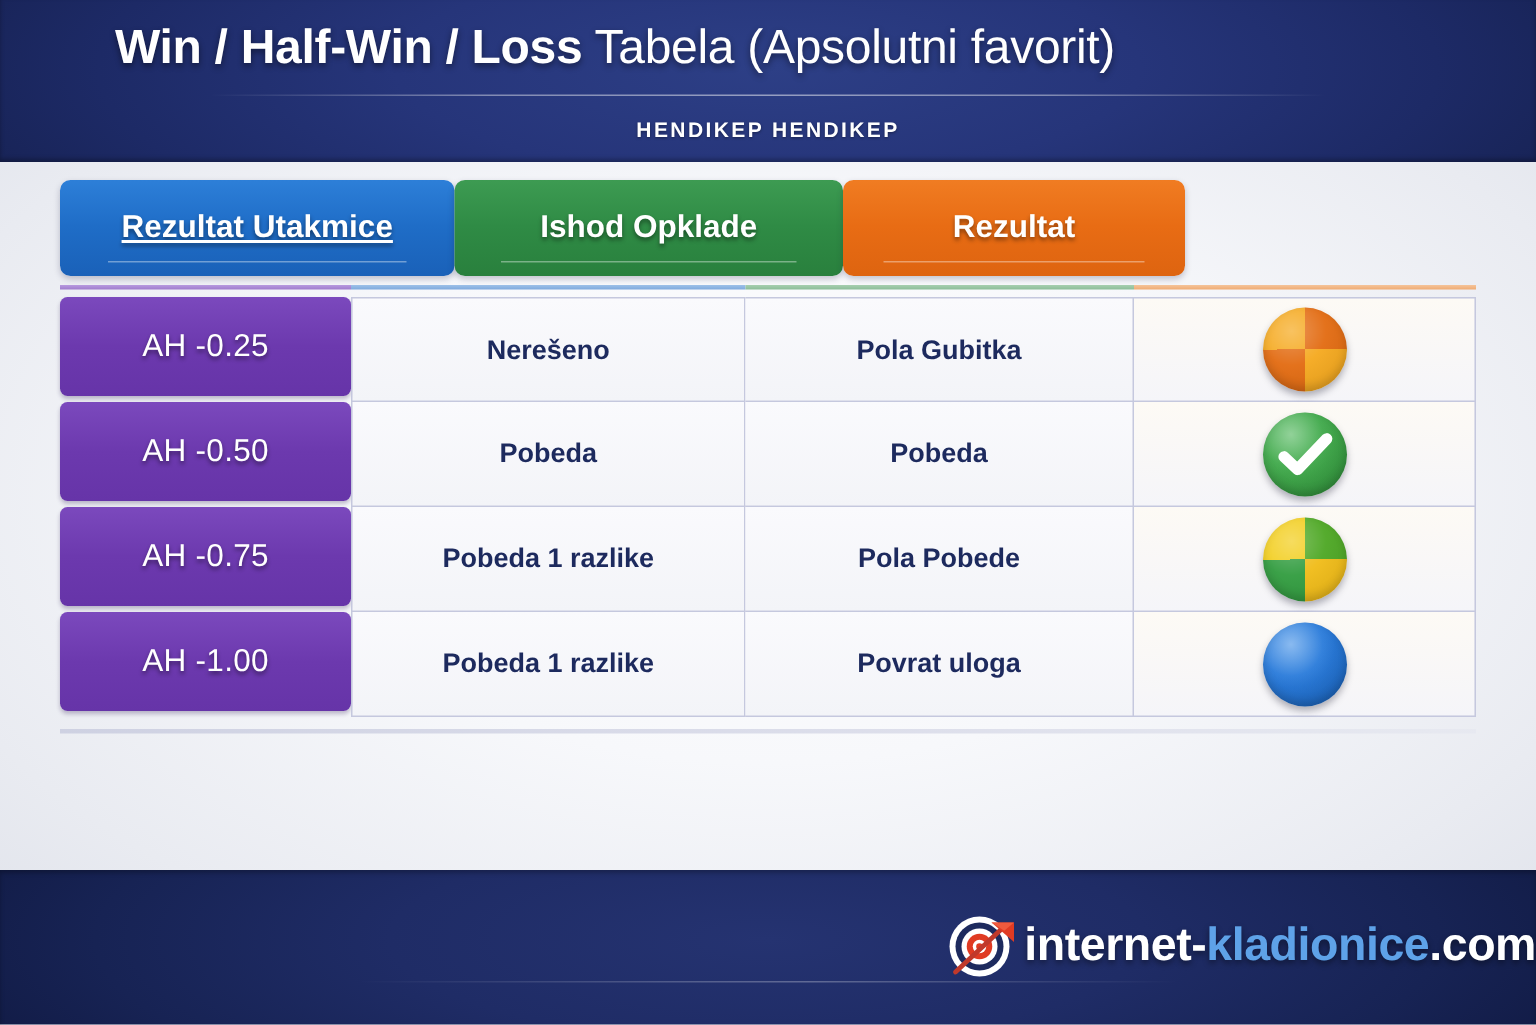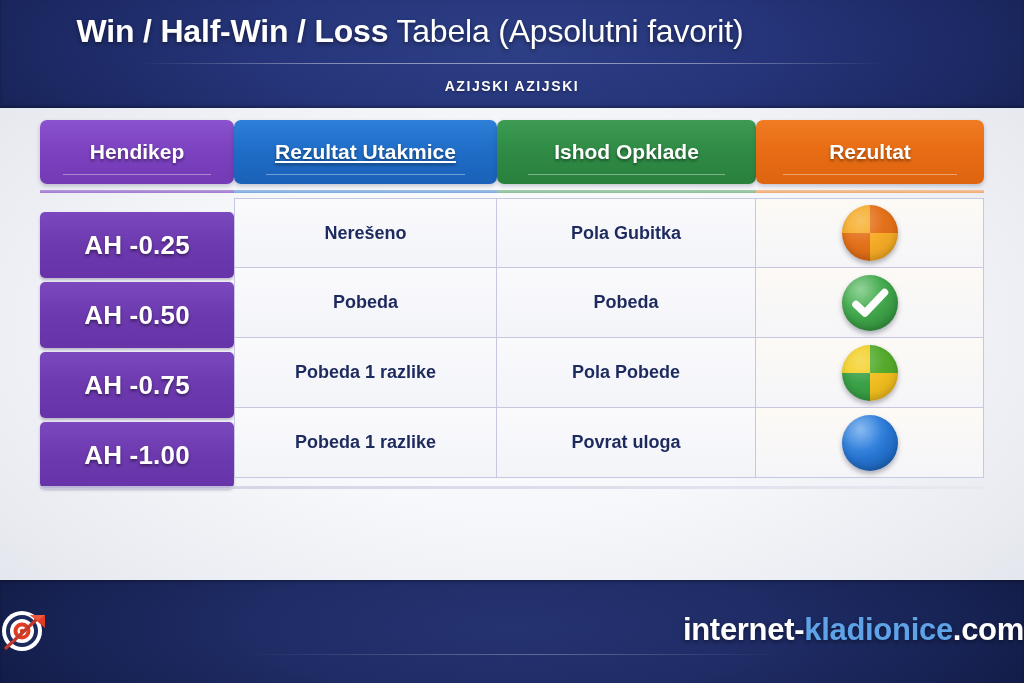--- a/index.html
+++ b/index.html
@@ -131,25 +131,25 @@
   .ul-blue   { width: 263px; background: linear-gradient(180deg,#9dc1e8,#7fa9dd); }
   .ul-green  { width: 259px; background: linear-gradient(180deg,#a7cfb0,#8cbd98); }
   .ul-orange { width: 228px; background: linear-gradient(180deg,#f5c49a,#efab73); }
 
   
   #body-rows { position: absolute; left: 0; top: 78px; width: 944px; }
   .data-row { height: 70px; position: relative; }
 
   .data-row .c-handicap {
     height: 66px;
-    margin-top: 14px;
+    margin-top: 0;
     border-radius: 5px;
     color: #ffffff;
-    font-size: 26px;
-    font-weight: bold;
+    font-size: 21px;
+    font-weight: normal;
     letter-spacing: 0.2px;
     text-shadow: 0 2px 3px rgba(0,0,0,0.45);
     background: linear-gradient(180deg, #7b49bd 0%, #6c39ae 50%, #6634a8 100%);
     box-shadow: 0 2px 3px rgba(40,20,80,0.28);
   }
   .data-row .c-match,
   .data-row .c-bet,
   .data-row .c-result {
     height: 70px;
     color: #1d2a5e;
@@ -226,21 +226,21 @@
       radial-gradient(ellipse 560px 150px at 50% 45%, #253371 0%, #1f2c66 45%, #172354 80%, #121c47 100%),
       linear-gradient(180deg, #1a2559 0%, #1e2a66 45%, #141e4d 100%);
     box-shadow: inset 0 2px 3px rgba(0,0,0,0.25);
   }
   #footer-logo {
     position: absolute;
     left: 0; top: 26px;
     width: 1024px;
     display: flex;
     align-items: center;
-    justify-content: space-between;
+    justify-content: flex-end;
     gap: 4px;
   }
   #logo-mark { width: 48px; height: 48px; position: relative; }
   #logo-text {
     font-size: 31px;
     font-weight: bold;
     letter-spacing: -0.3px;
     color: #ffffff;
     text-shadow: 0 2px 4px rgba(0,0,0,0.45);
     white-space: nowrap;
@@ -257,29 +257,26 @@
 </head>
 <body>
 
 <div id="page">
 
   <div id="header-band">
     <div id="header-title">
       <span class="bold-part">Win / Half-Win / Loss</span><span class="light-part"> Tabela (Apsolutni favorit)</span>
     </div>
     <div id="header-divider"></div>
-    <div id="header-subtitle">AZIJSKI AZIJSKI</div>
+    <div id="header-subtitle">HENDIKEP HENDIKEP</div>
   </div>
 
   <div id="table-wrap">
 
     <div id="header-row" class="t-row">
-      <div class="t-cell c-handicap hdr-purple">
-        <span>Hendikep</span>
-      </div>
       <div class="t-cell c-match hdr-blue">
         <span>Rezultat Utakmice</span>
       </div>
       <div class="t-cell c-bet hdr-green">
         <span>Ishod Opklade</span>
       </div>
       <div class="t-cell c-result hdr-orange">
         <span>Rezultat</span>
       </div>
     </div>

